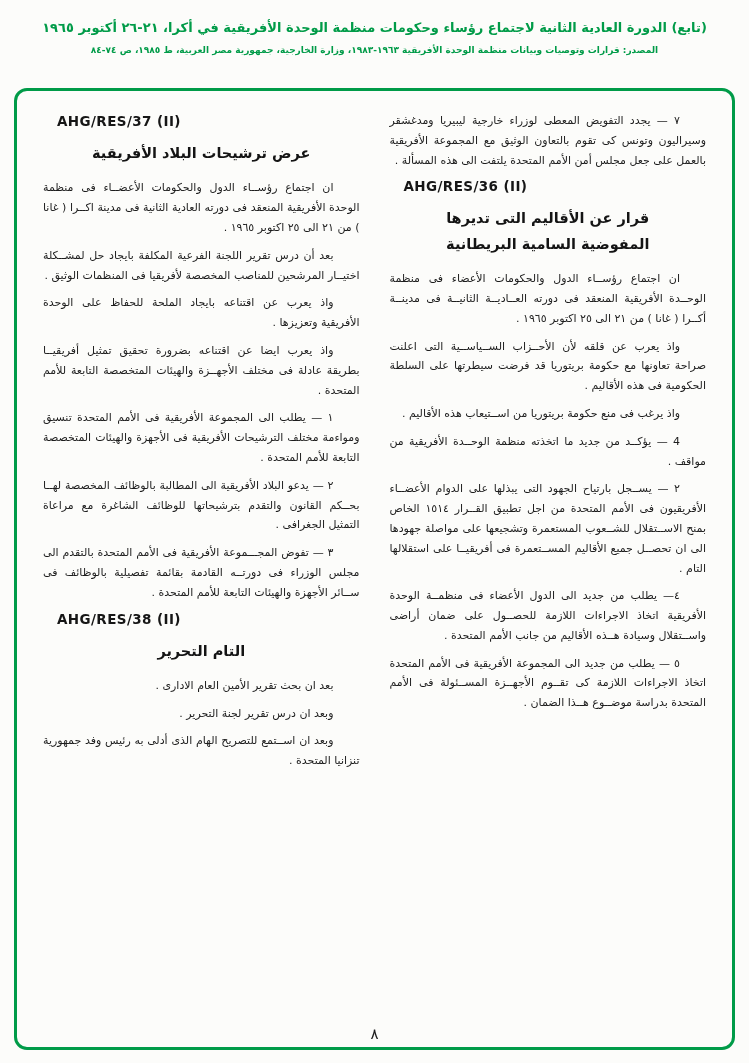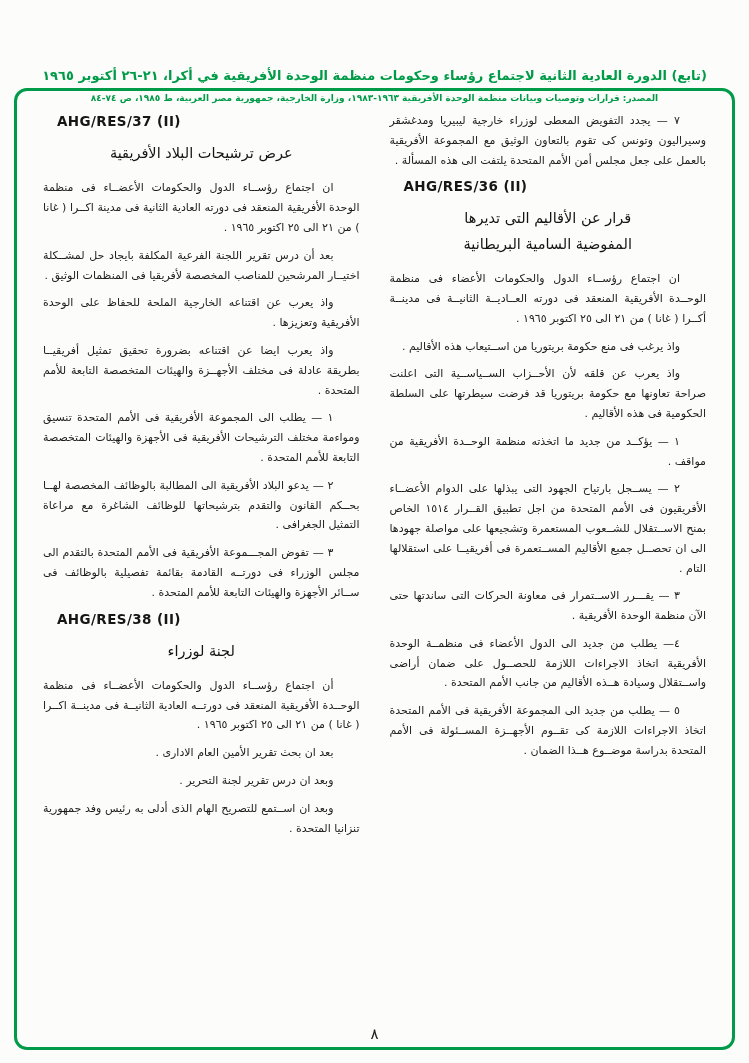--- a/index.html
+++ b/index.html
@@ -4,40 +4,40 @@
 <style>
   :root { --accent:#009b48; --ink:#1d1d1d; }
   * { box-sizing:border-box; }
   html,body { margin:0; padding:0; }
   body { background:#ffffff; font-family:"DejaVu Sans", sans-serif; }
   .page {
     width:749px; height:1063px; margin:0 auto; position:relative;
     background:#fcfcfa; overflow:hidden;
   }
   .header { text-align:center; padding-top:18px; color:var(--accent); }
-  .header-line1 { font-size:13px; font-weight:bold; line-height:1.5; padding:0 38px;margin-top:48px; }
+  .header-line1 { font-size:13px; font-weight:bold; line-height:1.5; padding:0 38px; }
   .header-line2 { font-size:9px; font-weight:bold; margin-top:7px; padding:0 20px; }
   .frame {
     position:absolute; left:14px; right:14px; top:88px; bottom:13px;
     border:3px solid var(--accent); border-radius:13px;
     padding:20px 26px 8px 26px;
   }
   .columns { display:flex; direction:rtl; gap:30px; height:calc(100% - 26px); overflow:hidden; }
   .col { flex:1; color:var(--ink); }
   .para {
     font-size:11px; line-height:1.8; text-align:justify; direction:rtl;
     text-indent:26px; margin:0 0 8px 0;
   }
   .res {
     direction:ltr; text-align:left; font-size:13.5px; font-weight:bold;
     letter-spacing:.4px; margin:6px 0 12px 0; padding-left:14px; color:#161616;
   }
   .col > .res:first-child { margin-top:2px; }
   .title {
-    text-align:center; font-size:14.5px; font-weight:normal; line-height:1.75;
+    text-align:center; font-size:14.5px; font-weight:bold; line-height:1.75;
     margin:2px 0 12px 0; color:#141414;
   }
   .title span { display:block; }
   .pageno {
     position:absolute; bottom:4px; left:0; right:0; text-align:center;
     font-size:15px; color:#1d1d1d;
   }
 </style>
 </head>
 <body>
@@ -53,46 +53,44 @@
     <div class="columns">
 
       <section class="col">
         <p class="para">٧ — يجدد التفويض المعطى لوزراء خارجية ليبيريا ومدغشقر وسيراليون وتونس كى تقوم بالتعاون الوثيق مع المجموعة الأفريقية بالعمل على جعل مجلس أمن الأمم المتحدة يلتفت الى هذه المسألة .</p>
         <h3 class="res">AHG/RES/36 (II)</h3>
         <h2 class="title">
           <span>قرار عن الأقاليم التى تديرها</span>
           <span>المفوضية السامية البريطانية</span>
         </h2>
         <p class="para">ان اجتماع رؤســاء الدول والحكومات الأعضاء فى منظمة الوحــدة الأفريقية المنعقد فى دورته العــاديــة الثانيــة فى مدينــة أكــرا ( غانا ) من ٢١ الى ٢٥ اكتوبر ١٩٦٥ .</p>
+        <p class="para">واذ يعرب عن قلقه لأن الأحــزاب الســياســية التى اعلنت صراحة تعاونها مع حكومة بريتوريا قد فرضت سيطرتها على السلطة الحكومية فى هذه الأقاليم .</p>
         <p class="para">واذ يرغب فى منع حكومة بريتوريا من اســتيعاب هذه الأقاليم .</p>
-        <p class="para">واذ يعرب عن قلقه لأن الأحــزاب الســياســية التى اعلنت صراحة تعاونها مع حكومة بريتوريا قد فرضت سيطرتها على السلطة الحكومية فى هذه الأقاليم .</p>
-        <p class="para">١ — يؤكــد من جديد ما اتخذته منظمة الوحــدة الأفريقية من مواقف .</p>
+        <p class="para">4 — يؤكــد من جديد ما اتخذته منظمة الوحــدة الأفريقية من مواقف .</p>
         <p class="para">٢ — يســجل بارتياح الجهود التى يبذلها على الدوام الأعضــاء الأفريقيون فى الأمم المتحدة من اجل تطبيق القــرار ١٥١٤ الخاص بمنح الاســتقلال للشــعوب المستعمرة وتشجيعها على مواصلة جهودها الى ان تحصــل جميع الأقاليم المســتعمرة فى أفريقيــا على استقلالها التام .</p>
-        <p class="para">٣ — يقـــرر الاســتمرار فى معاونة الحركات التى ساندتها حتى الآن منظمة الوحدة الأفريقية .</p>
         <p class="para">٤— يطلب من جديد الى الدول الأعضاء فى منظمــة الوحدة الأفريقية اتخاذ الاجراءات اللازمة للحصــول على ضمان أراضى واســتقلال وسيادة هــذه الأقاليم من جانب الأمم المتحدة .</p>
         <p class="para">٥ — يطلب من جديد الى المجموعة الأفريقية فى الأمم المتحدة اتخاذ الاجراءات اللازمة كى تقــوم الأجهــزة المســئولة فى الأمم المتحدة بدراسة موضــوع هــذا الضمان .</p>
       </section>
 
       <section class="col">
         <h3 class="res">AHG/RES/37 (II)</h3>
         <h2 class="title">
           <span>عرض ترشيحات البلاد الأفريقية</span>
         </h2>
         <p class="para">ان اجتماع رؤســاء الدول والحكومات الأعضــاء فى منظمة الوحدة الأفريقية المنعقد فى دورته العادية الثانية فى مدينة اكــرا ( غانا ) من ٢١ الى ٢٥ اكتوبر ١٩٦٥ .</p>
         <p class="para">بعد أن درس تقرير اللجنة الفرعية المكلفة بايجاد حل لمشــكلة اختيــار المرشحين للمناصب المخصصة لأفريقيا فى المنظمات الوثيق .</p>
-        <p class="para">واذ يعرب عن اقتناعه الخارجية الملحة للحفاظ على الوحدة الأفريقية وتعزيزها .</p>
+        <p class="para">واذ يعرب عن اقتناعه بايجاد الملحة للحفاظ على الوحدة الأفريقية وتعزيزها .</p>
         <p class="para">واذ يعرب ايضا عن اقتناعه بضرورة تحقيق تمثيل أفريقيــا بطريقة عادلة فى مختلف الأجهــزة والهيئات المتخصصة التابعة للأمم المتحدة .</p>
         <p class="para">١ — يطلب الى المجموعة الأفريقية فى الأمم المتحدة تنسيق ومواءمة مختلف الترشيحات الأفريقية فى الأجهزة والهيئات المتخصصة التابعة للأمم المتحدة .</p>
         <p class="para">٢ — يدعو البلاد الأفريقية الى المطالبة بالوظائف المخصصة لهــا بحــكم القانون والتقدم بترشيحاتها للوظائف الشاغرة مع مراعاة التمثيل الجغرافى .</p>
         <p class="para">٣ — تفوض المجـــموعة الأفريقية فى الأمم المتحدة بالتقدم الى مجلس الوزراء فى دورتــه القادمة بقائمة تفصيلية بالوظائف فى ســائر الأجهزة والهيئات التابعة للأمم المتحدة .</p>
         <h3 class="res">AHG/RES/38 (II)</h3>
         <h2 class="title">
-          <span>لجنة لوزراء</span>
+          <span>التام التحرير</span>
         </h2>
-        <p class="para">أن اجتماع رؤســاء الدول والحكومات الأعضــاء فى منظمة الوحــدة الأفريقية المنعقد فى دورتــه العادية الثانيــة فى مدينــة اكــرا ( غانا ) من ٢١ الى ٢٥ اكتوبر ١٩٦٥ .</p>
         <p class="para">بعد ان بحث تقرير الأمين العام الادارى .</p>
         <p class="para">وبعد ان درس تقرير لجنة التحرير .</p>
         <p class="para">وبعد ان اســتمع للتصريح الهام الذى أدلى به رئيس وفد جمهورية تنزانيا المتحدة .</p>
       </section>
 
     </div>
 
     <div class="pageno">٨</div>
   </div>
 

